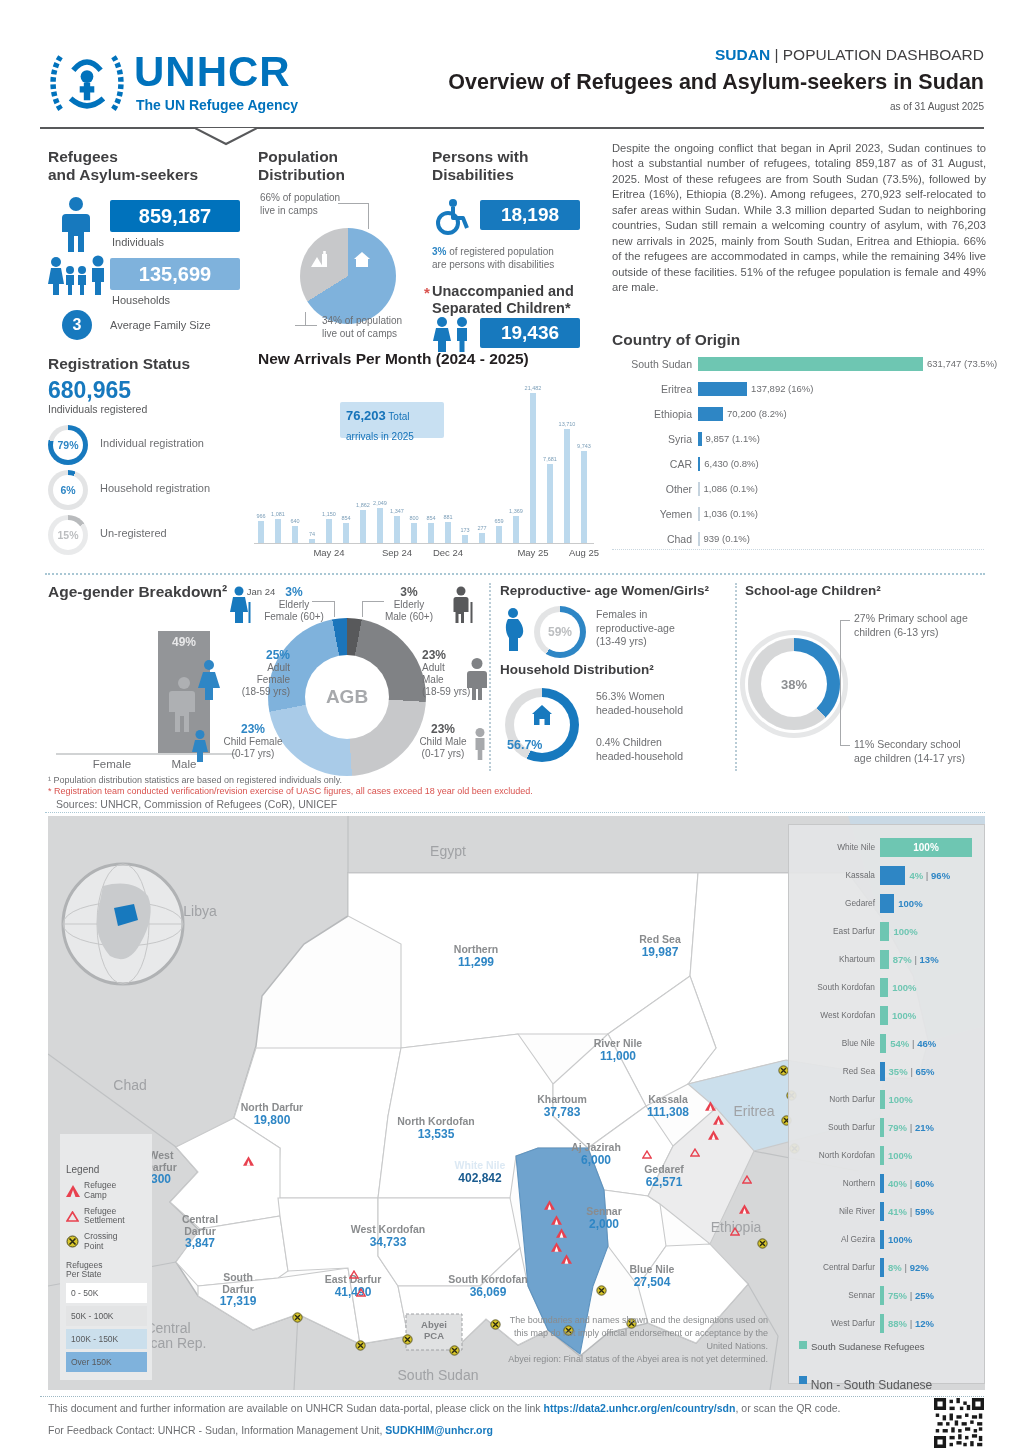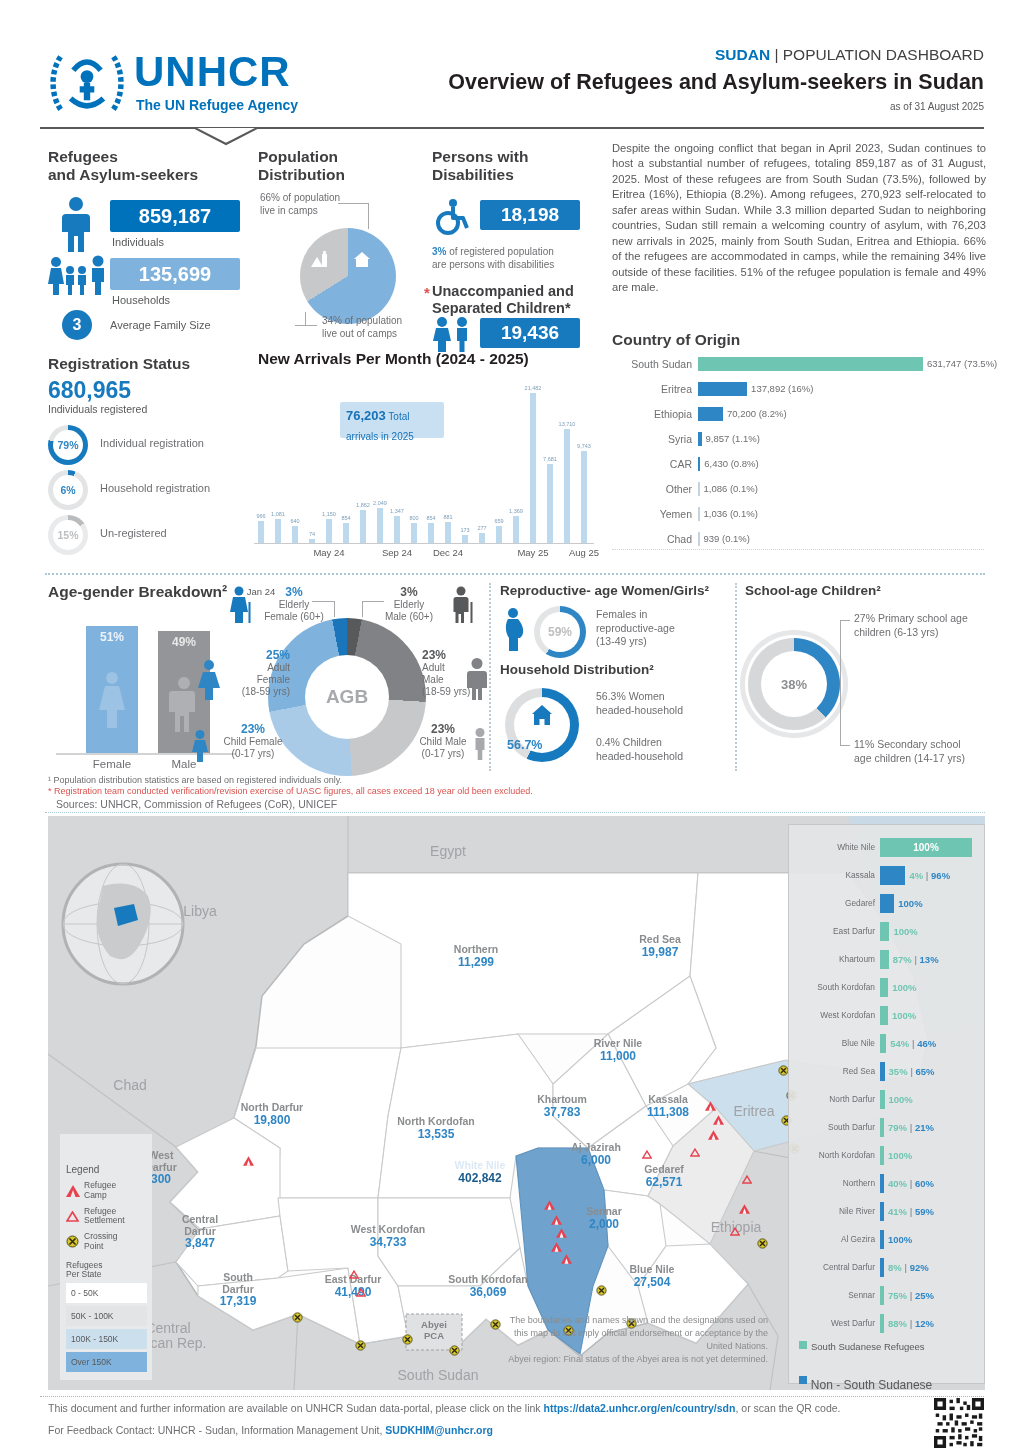--- a/index.html
+++ b/index.html
@@ -261,27 +261,20 @@
       <div style="position: absolute; left: -4px; top: 170px; width: 340px; height: 1px; background: rgb(201, 202, 203);"></div>
     </div>
   <div class="abs" style="left:340px;top:402px;width:104px;height:36px;background:#c8e0f2;border-radius:2px;padding:3px 6px;box-sizing:border-box;line-height:1.25;">
     <span class="b" style="font-size:13px;color:#1673b9;">76,203</span><span style="font-size:10px;color:#1673b9;"> Total</span><br>
     <span style="font-size:10px;color:#1673b9;">arrivals in 2025</span>
   </div>
 
   <div class="abs dotted-h" style="left:45px;top:573px;width:940px;"></div>
 
   <div class="abs h1" style="left:48px;top:583px;">Age-gender Breakdown²</div>
-  <div class="abs" id="fm-female" style="left: 86px; top: 625.5px; width: 52px; background: rgb(127, 178, 220); height: 127.5px;">
-    <div style="text-align:center;color:#eef4fa;font-weight:bold;font-size:12px;padding-top:4px;">51%</div>
-    <svg style="display:block;margin:26px auto 0;" width="34" height="60" viewBox="0 0 34 60">
-        <circle cx="17" cy="8" r="6" fill="#9cc2e4"></circle>
-        <path d="M10,16 L24,16 L30,40 L22,40 L22,58 L12,58 L12,40 L4,40 Z" fill="#9cc2e4"></path>
-      </svg>
-  </div>
   <div class="abs" id="fm-male" style="left: 158px; top: 630.5px; width: 52px; background: rgb(147, 149, 152); height: 122.5px;">
     <div style="text-align:center;color:#e8e8e9;font-weight:bold;font-size:12px;padding-top:4px;">49%</div>
     <svg style="display:block;margin:26px auto 0;" width="32" height="58" viewBox="0 0 32 58">
         <circle cx="16" cy="8" r="6" fill="#aeb0b3"></circle>
         <path d="M8,16 h16 a3,3 0 0 1 3,3 v18 h-6 v20 h-5 v-16 h-0 h-4 v16 h-5 v-20 h-6 v-18 a3,3 0 0 1 3,-3 z" fill="#aeb0b3"></path>
       </svg>
   </div>
   <div class="abs" style="left:56px;top:753px;width:180px;height:2px;background:#d1d3d4;"></div>
   <div class="abs" style="left:86px;top:758px;width:52px;text-align:center;font-size:11.5px;color:#6d6e71;">Female</div>
   <div class="abs" style="left:158px;top:758px;width:52px;text-align:center;font-size:11.5px;color:#6d6e71;">Male</div>

